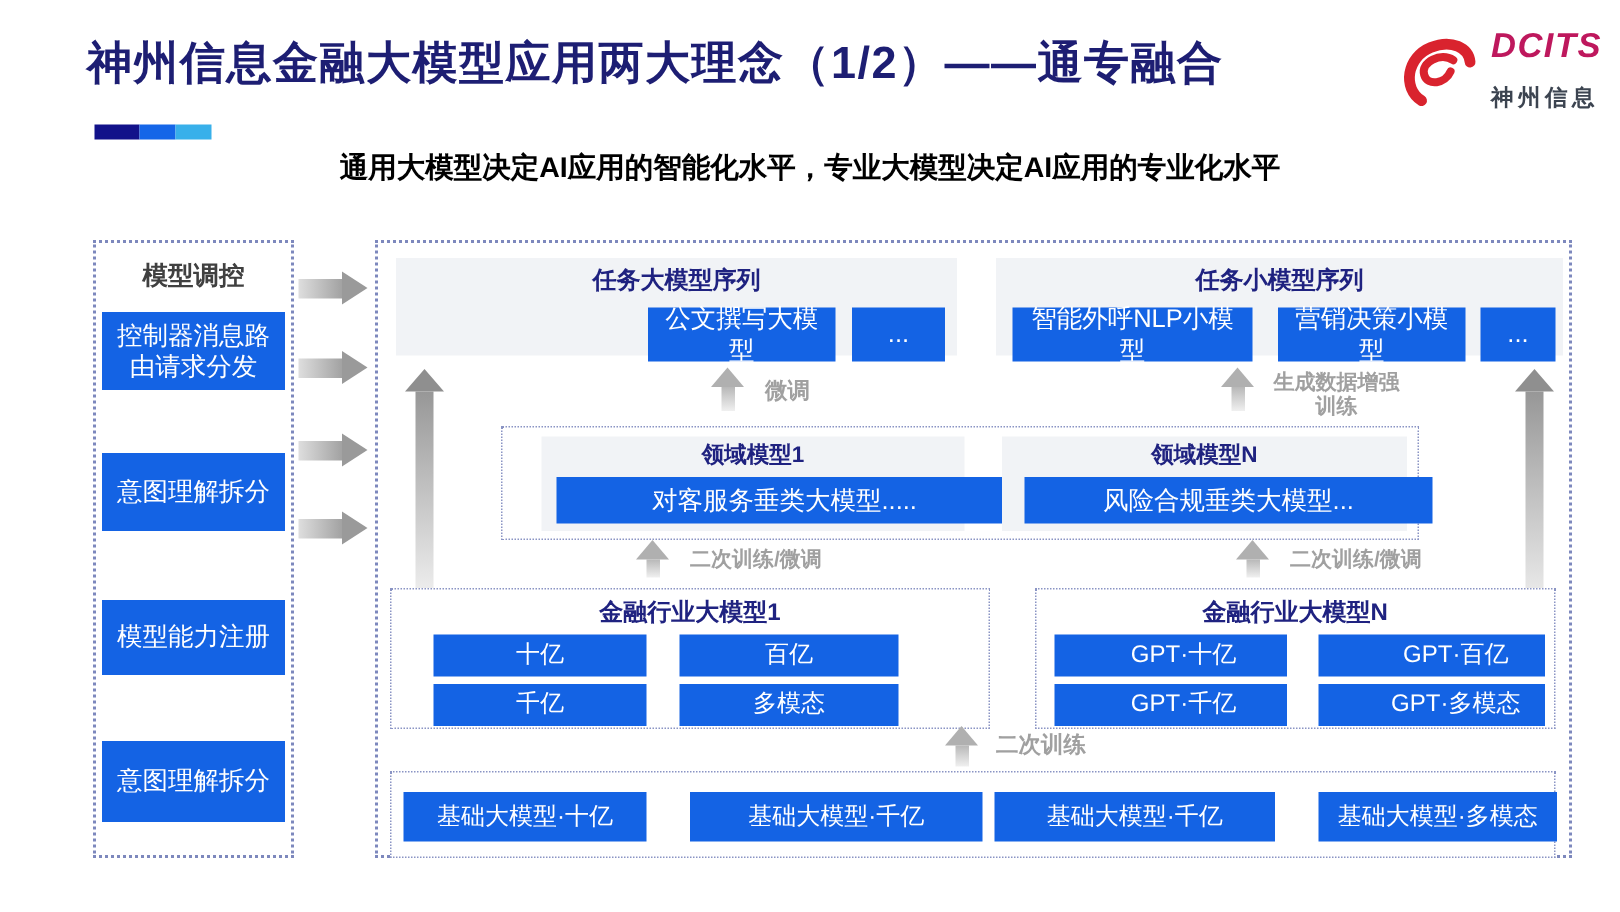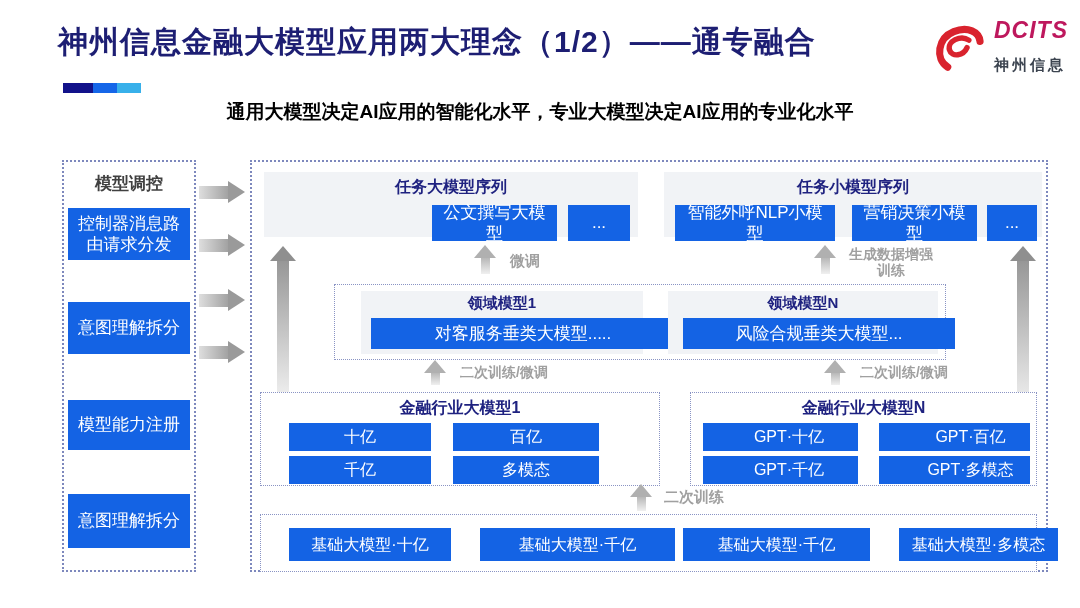--- a/index.html
+++ b/index.html
@@ -85,21 +85,21 @@
   .industry-box .grp-title{top:5px;font-size:16px;}
   .ind-btn{height:28px;font-size:16px;}
   .i1r1{top:30px;} .i1r2{top:63px;}
   .ib-1 .c1{left:28px;width:142px;} .ib-1 .c2{left:192px;width:146px;}
   .ib-n .c1{left:12px;width:155px;padding-left:21px;} .ib-n .c2{left:188px;width:151px;padding-left:36px;}
 
   .au-retrain{left:378px;top:322px;} .au-retrain .shaft{height:14px;}
   .lbl-retrain{left:412px;top:326px;}
 
   .base-box{position:absolute;left:8px;top:352px;width:777px;height:58px;}
-  .base-btn{top:13px;height:33px;font-size:16px;margin-left:20px;}
+  .base-btn{top:13px;height:33px;font-size:16px;}
   .bb1{left:8px;width:162px;} .bb2{left:199px;width:195px;} .bb3{left:402px;width:187px;} .bb4{left:618px;width:159px;}
 </style>
 </head>
 <body>
 
 <div class="slide">
 
   <div class="title">神州信息金融大模型应用两大理念（1/2）——通专融合</div>
   <div class="title-bar">
     <span class="seg s1"></span>

